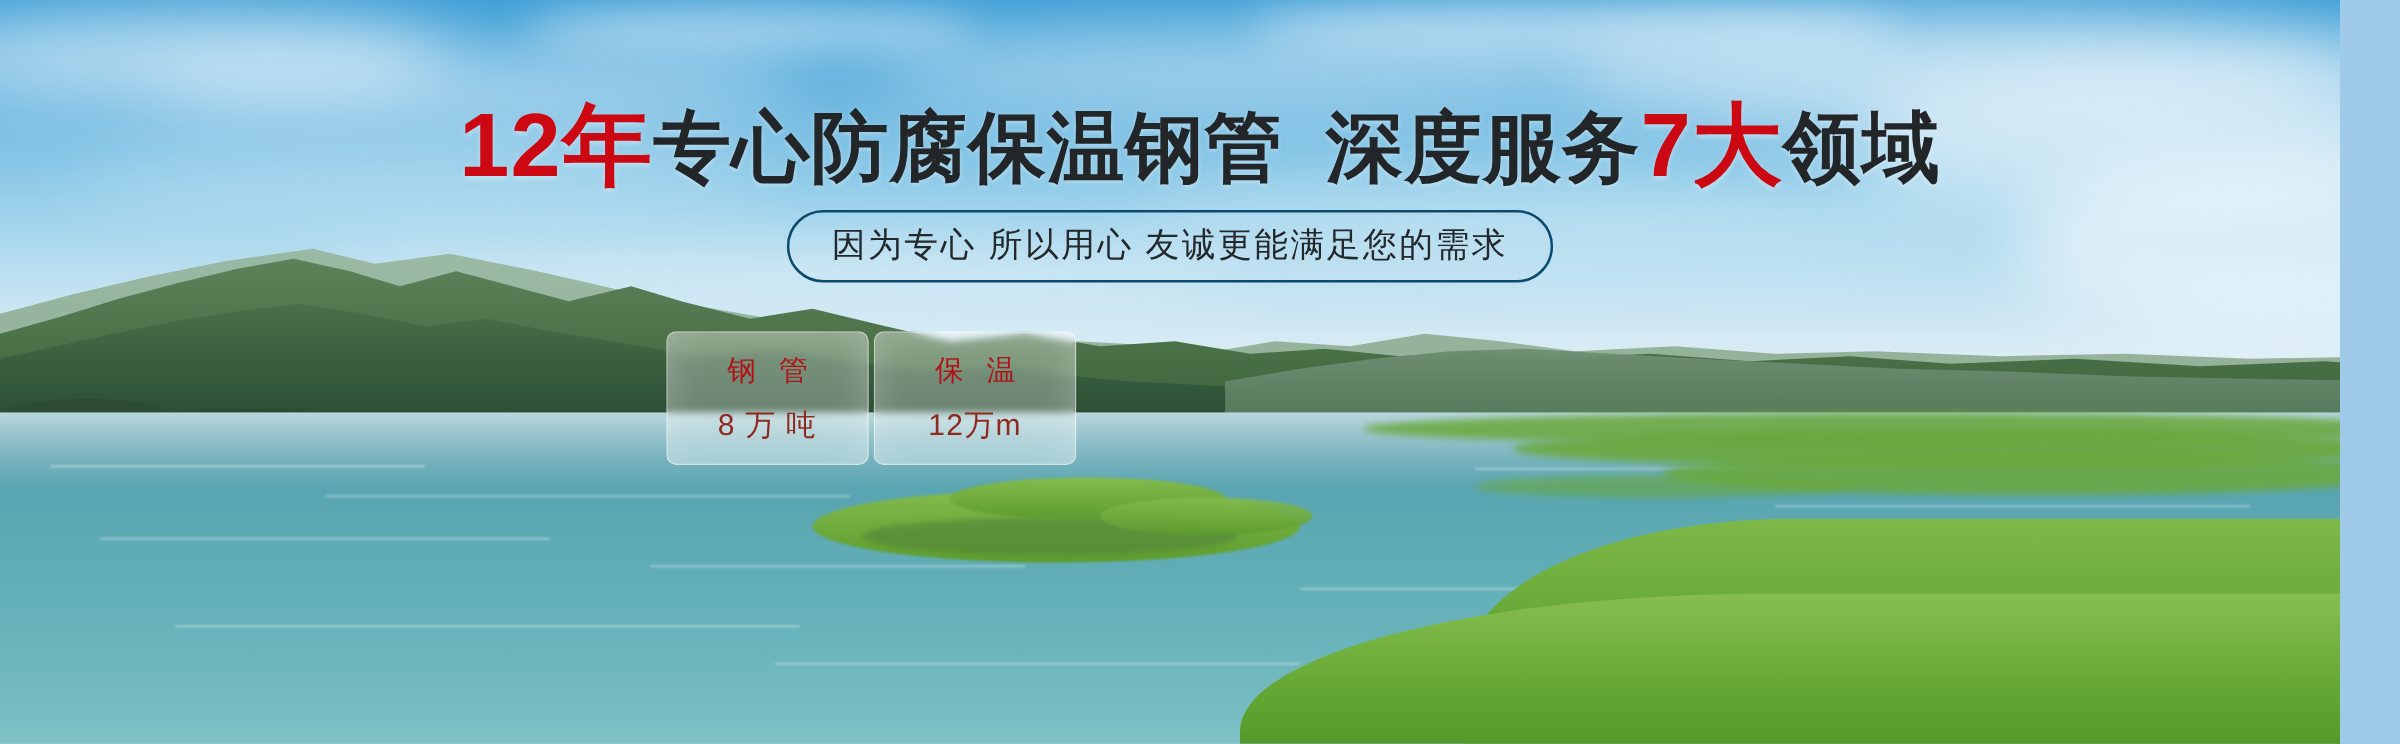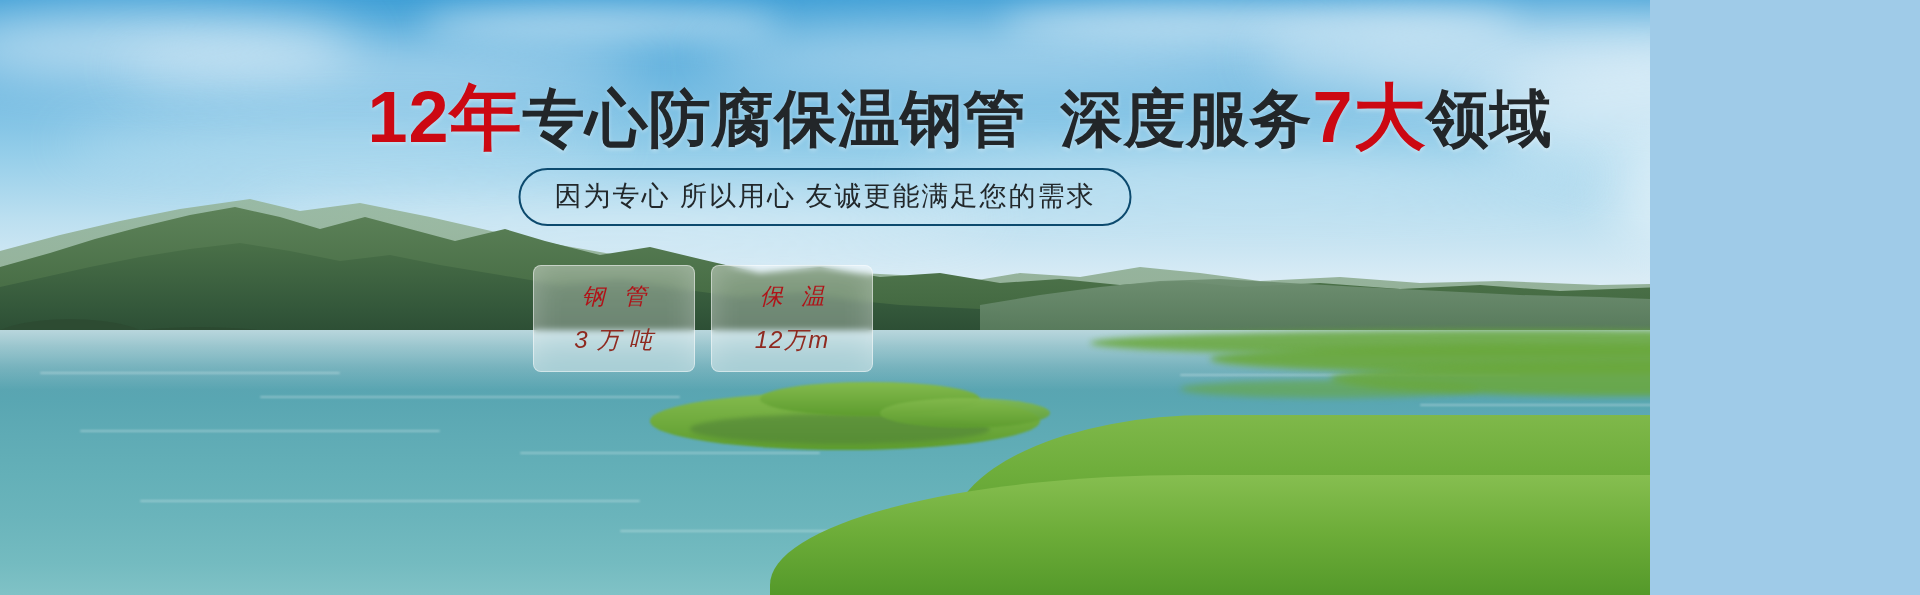--- a/index.html
+++ b/index.html
@@ -2,21 +2,21 @@
 <html><head>
 <meta charset="utf-8">
 <style>
   html,body{margin:0;padding:0;}
   body{
     width:1920px;height:595px;overflow:hidden;
     font-family:"Liberation Sans","DejaVu Sans",sans-serif;
     background:#9fcbe8;
   }
   #banner{
-    position:relative;width:1615px;height:595px;overflow:hidden;padding-left:35px;
+    position:relative;width:1872px;height:595px;overflow:hidden;
   }
   .sky2{
     position:absolute;left:0;top:0;width:1920px;height:330px;
     background:linear-gradient(to bottom,#3f9fd6 0%,#55abdb 10%,#6db7e0 24%,#93cde9 46%,#bbdff0 66%,#d8ebf5 84%,#e8f2f7 100%);
   }
   
   .cloud{position:absolute;border-radius:50%;background:#ffffff;filter:blur(16px);}
   .cloudsoft{position:absolute;border-radius:50%;background:#ffffff;filter:blur(26px);}
   .mtn{position:absolute;}
 
@@ -93,22 +93,21 @@
     line-height:32px;
     letter-spacing:2px;
     white-space:nowrap;
     background:transparent;
   }
 
   
   .cards{
     position:absolute;left:533px;top:265px;
     display:flex;
-    gap:16px;
-    font-style:italic;
+    gap:4px;
   }
   .card{
     width:160px;height:105px;
     background:rgba(255,255,255,.30);
     border:1px solid rgba(255,255,255,.55);
     border-radius:8px;
     backdrop-filter:blur(3px);
     -webkit-backdrop-filter:blur(3px);
     display:flex;flex-direction:column;
     align-items:center;justify-content:center;
@@ -217,21 +216,21 @@
   </div>
 
   <div class="pill">
     <span>因为专心 所以用心  友诚更能满足您的需求</span>
   </div>
 
   <div class="cards">
 
     <div class="card">
       <div class="card-title">钢 管</div>
-      <div class="card-value"><span>3 万 吨</span></div>
+      <div class="card-value"><span>8 万 吨</span></div>
     </div>
 
 
     <div class="card">
       <div class="card-title">保 温</div>
       <div class="card-value"><span>12万m</span></div>
     </div>
 
   </div>
 

